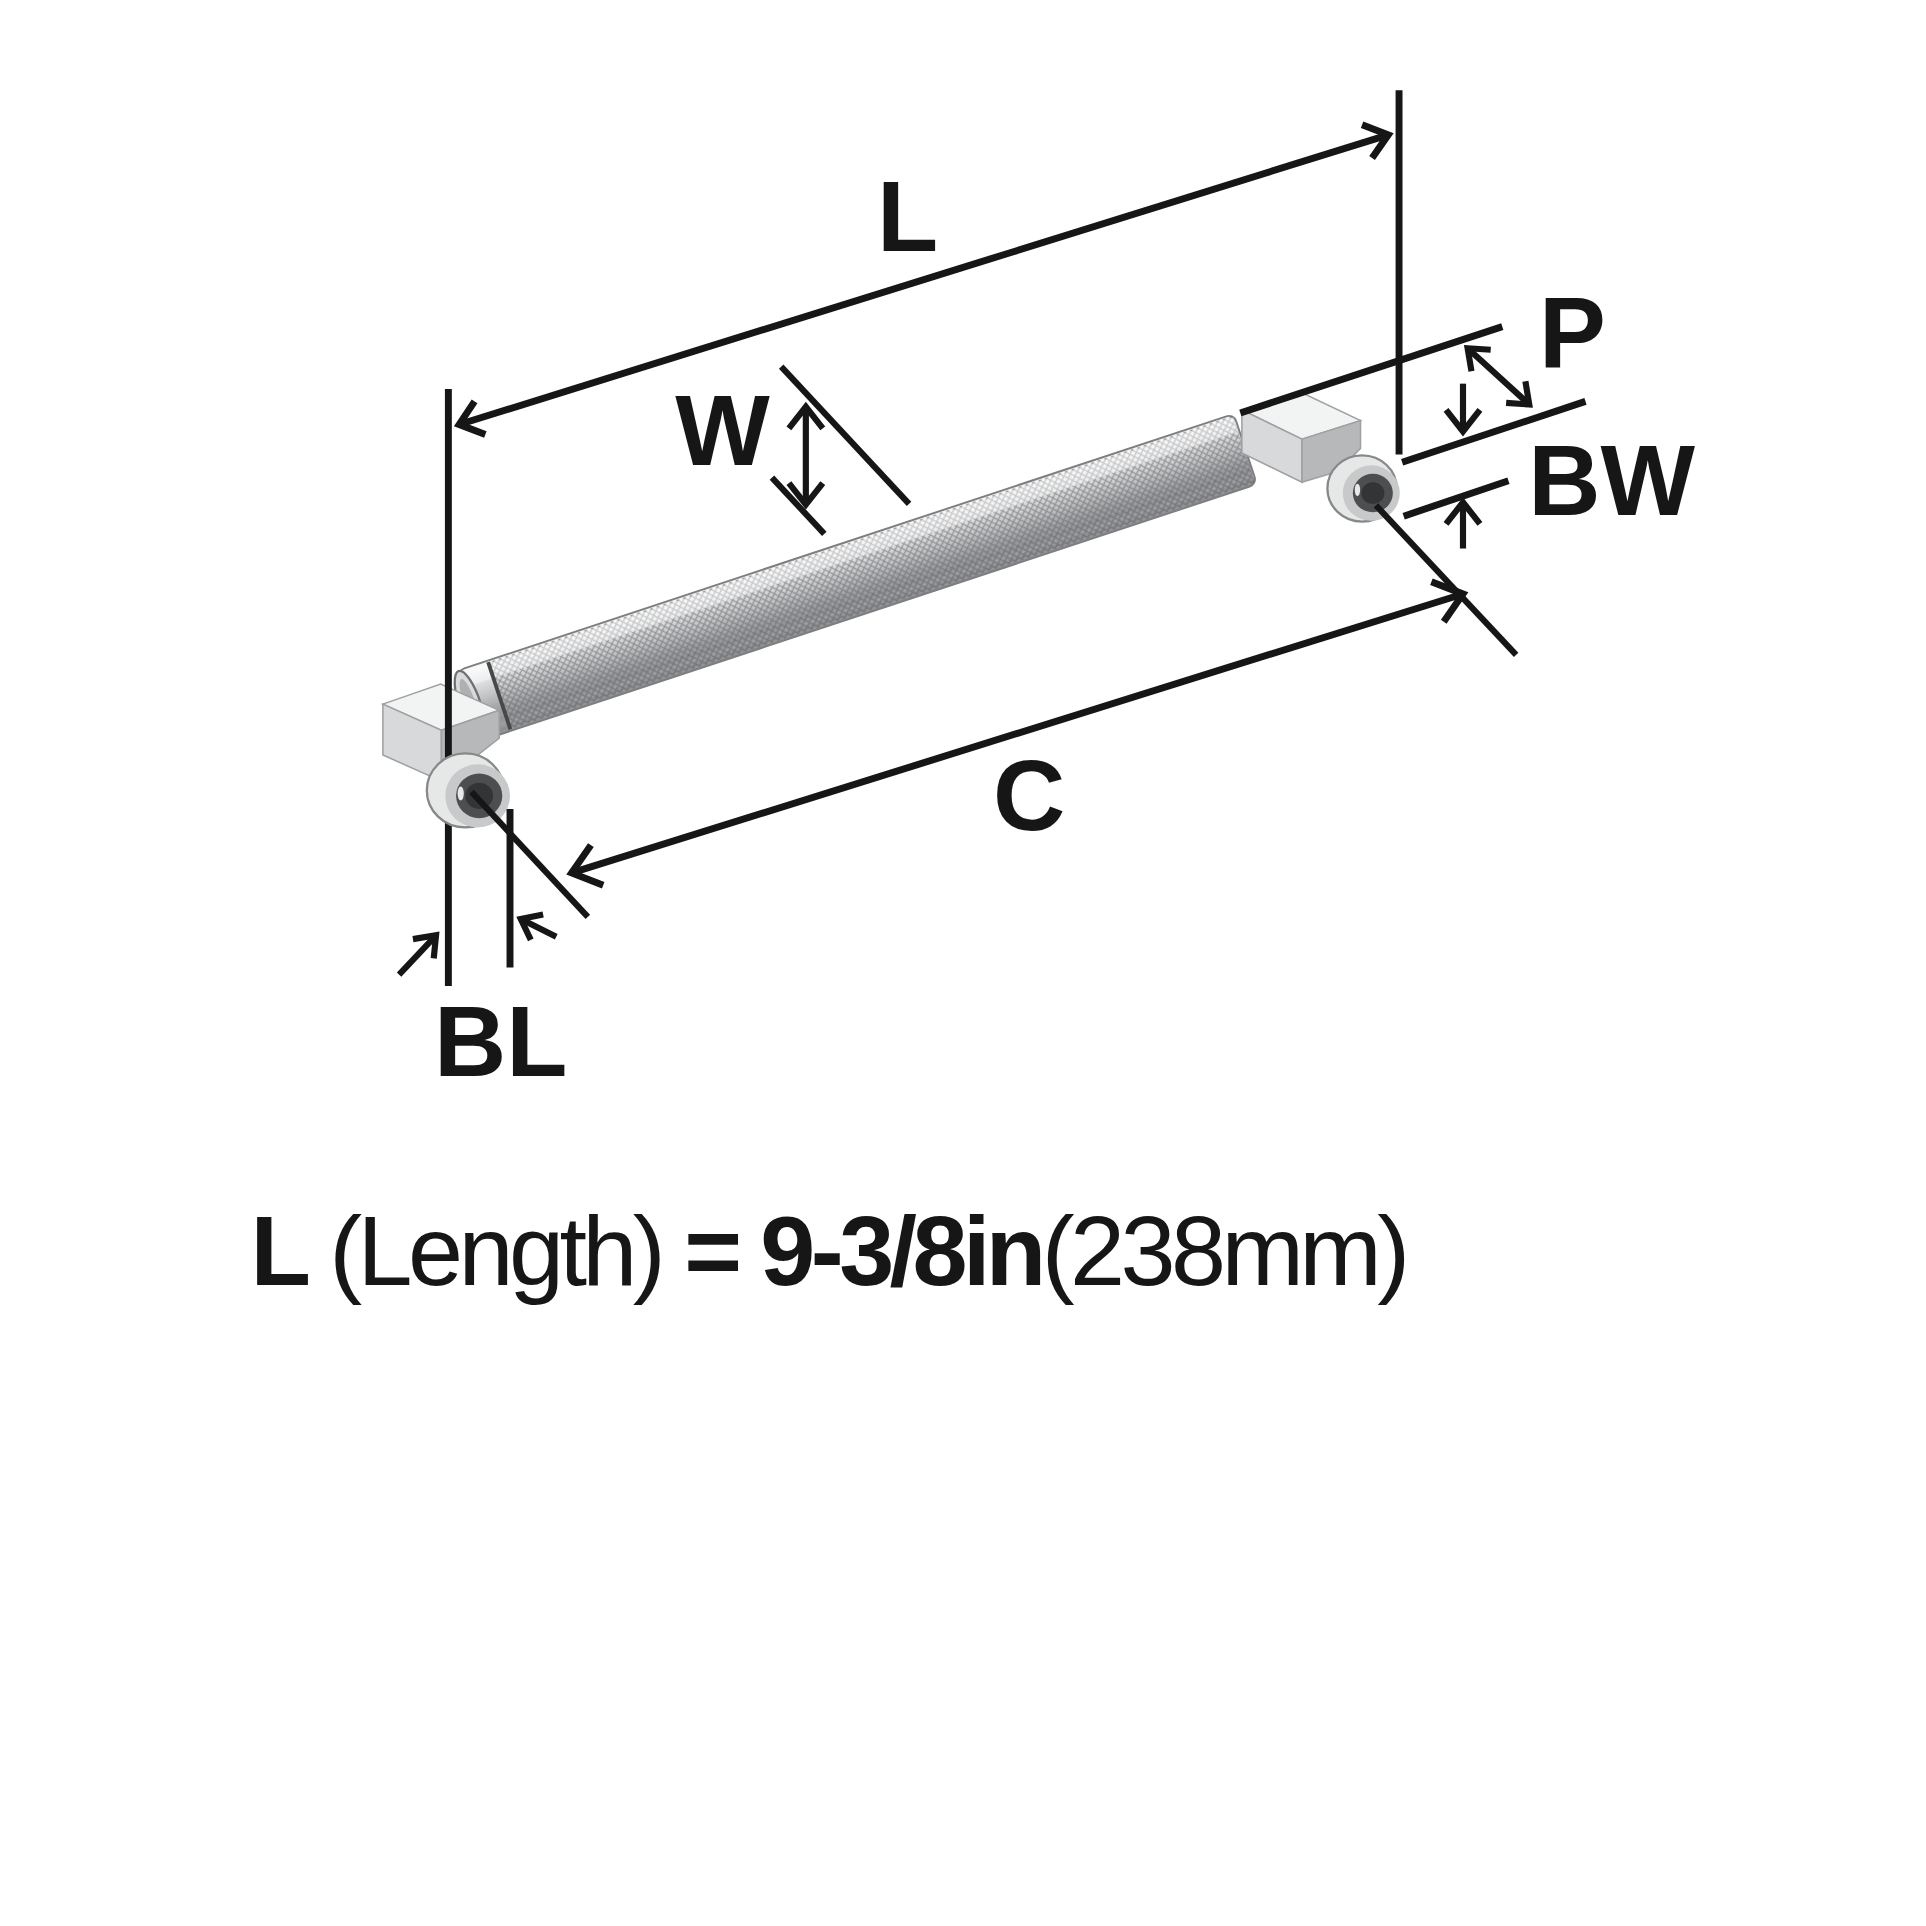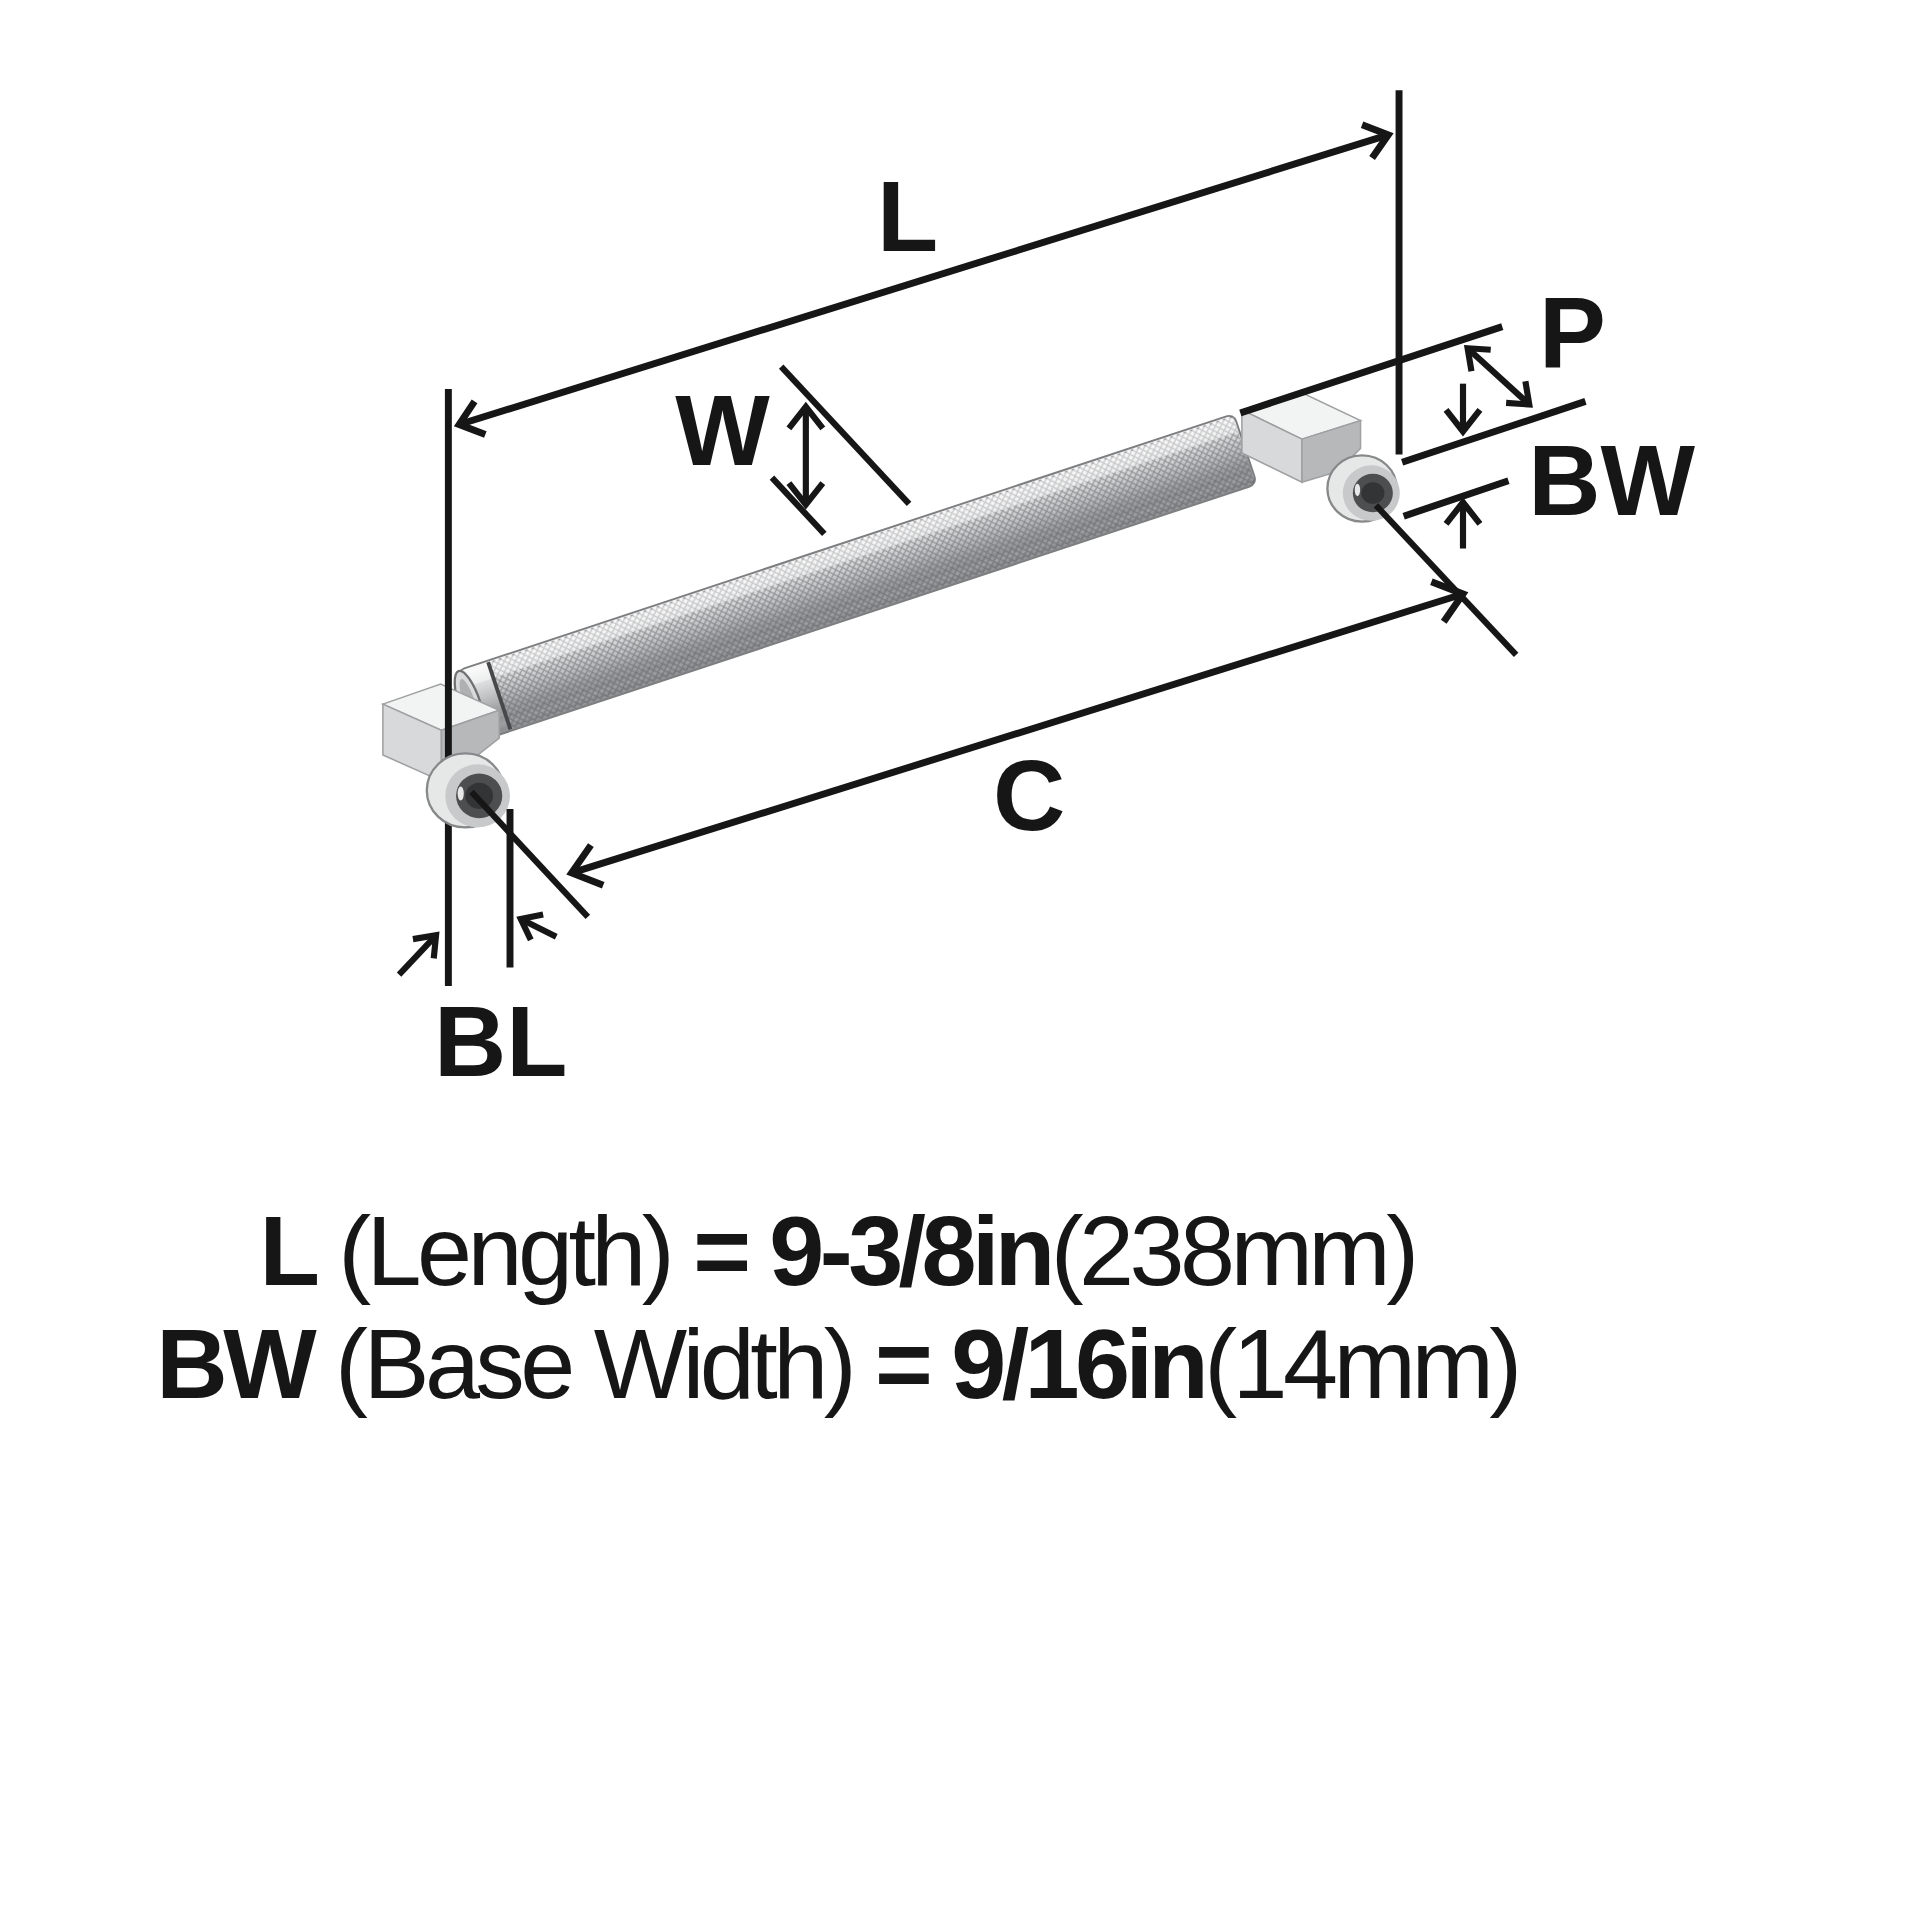--- a/index.html
+++ b/index.html
@@ -12,21 +12,21 @@
   }
   .diagram-svg{position:absolute;left:0;top:0;}
   .dim-label{
     font-family:"Liberation Sans", sans-serif;
     font-weight:bold;
     font-size:130px;
     fill:#161616;
   }
   .specs{
     position:absolute;
-    left:9px;top:1194px;
+    left:0;top:1194px;
     width:1656px;
     text-align:center;
     font-size:99px;
     line-height:113px;
     letter-spacing:-4.6px;
     color:#161616;
     white-space:nowrap;
   }
   .spec-line{height:113px;}
   .spec-line .b{font-weight:bold;}
@@ -147,18 +147,15 @@
     <text class="dim-label" x="2041" y="477" text-anchor="middle">P</text>
     <text class="dim-label" x="2092" y="668" text-anchor="middle">BW</text>
     <text class="dim-label" x="1336" y="1077" text-anchor="middle">C</text>
     <text class="dim-label" x="650" y="1397" text-anchor="middle">BL</text>
   </svg>
 
   <div class="specs">
     <div class="spec-line">
       <span class="b m-r">L</span><span class="r m-r">(Length)</span><span class="b">= 9-3/8in</span><span class="r">(238mm)</span>
     </div>
-    <div class="spec-line">
-      <span class="b m-r">BW</span><span class="r m-r">(Base Width)</span><span class="b">= 9/16in</span><span class="r">(14mm)</span>
-    </div>
   </div>
 </div>
 
 
 </body></html>

